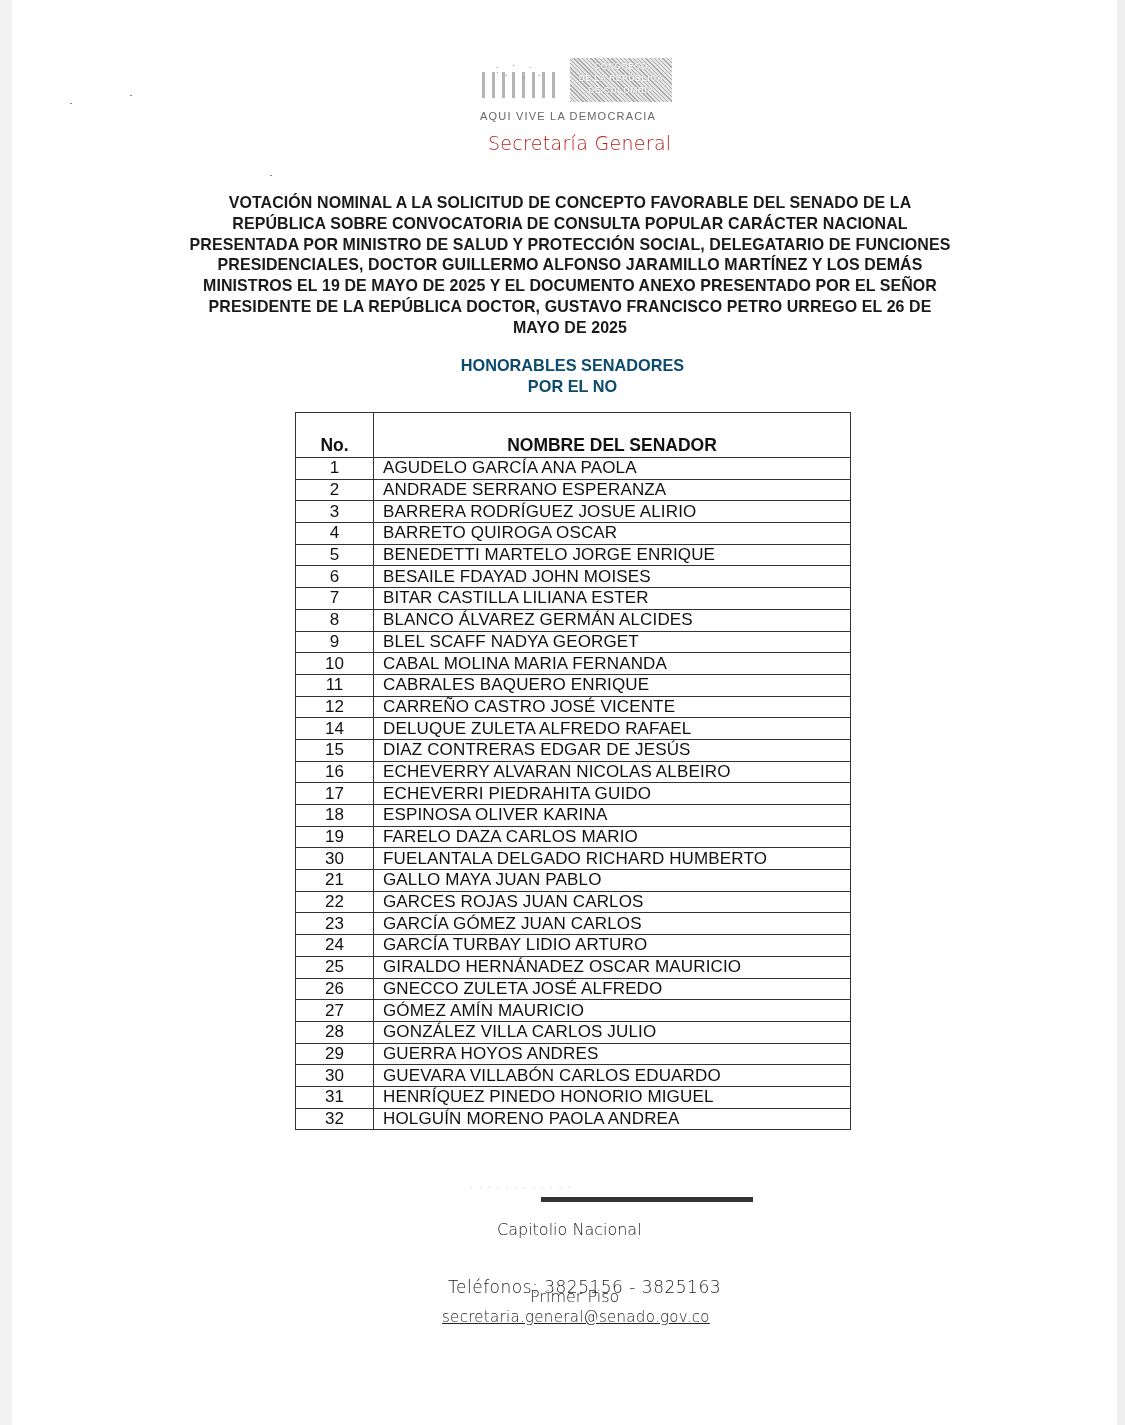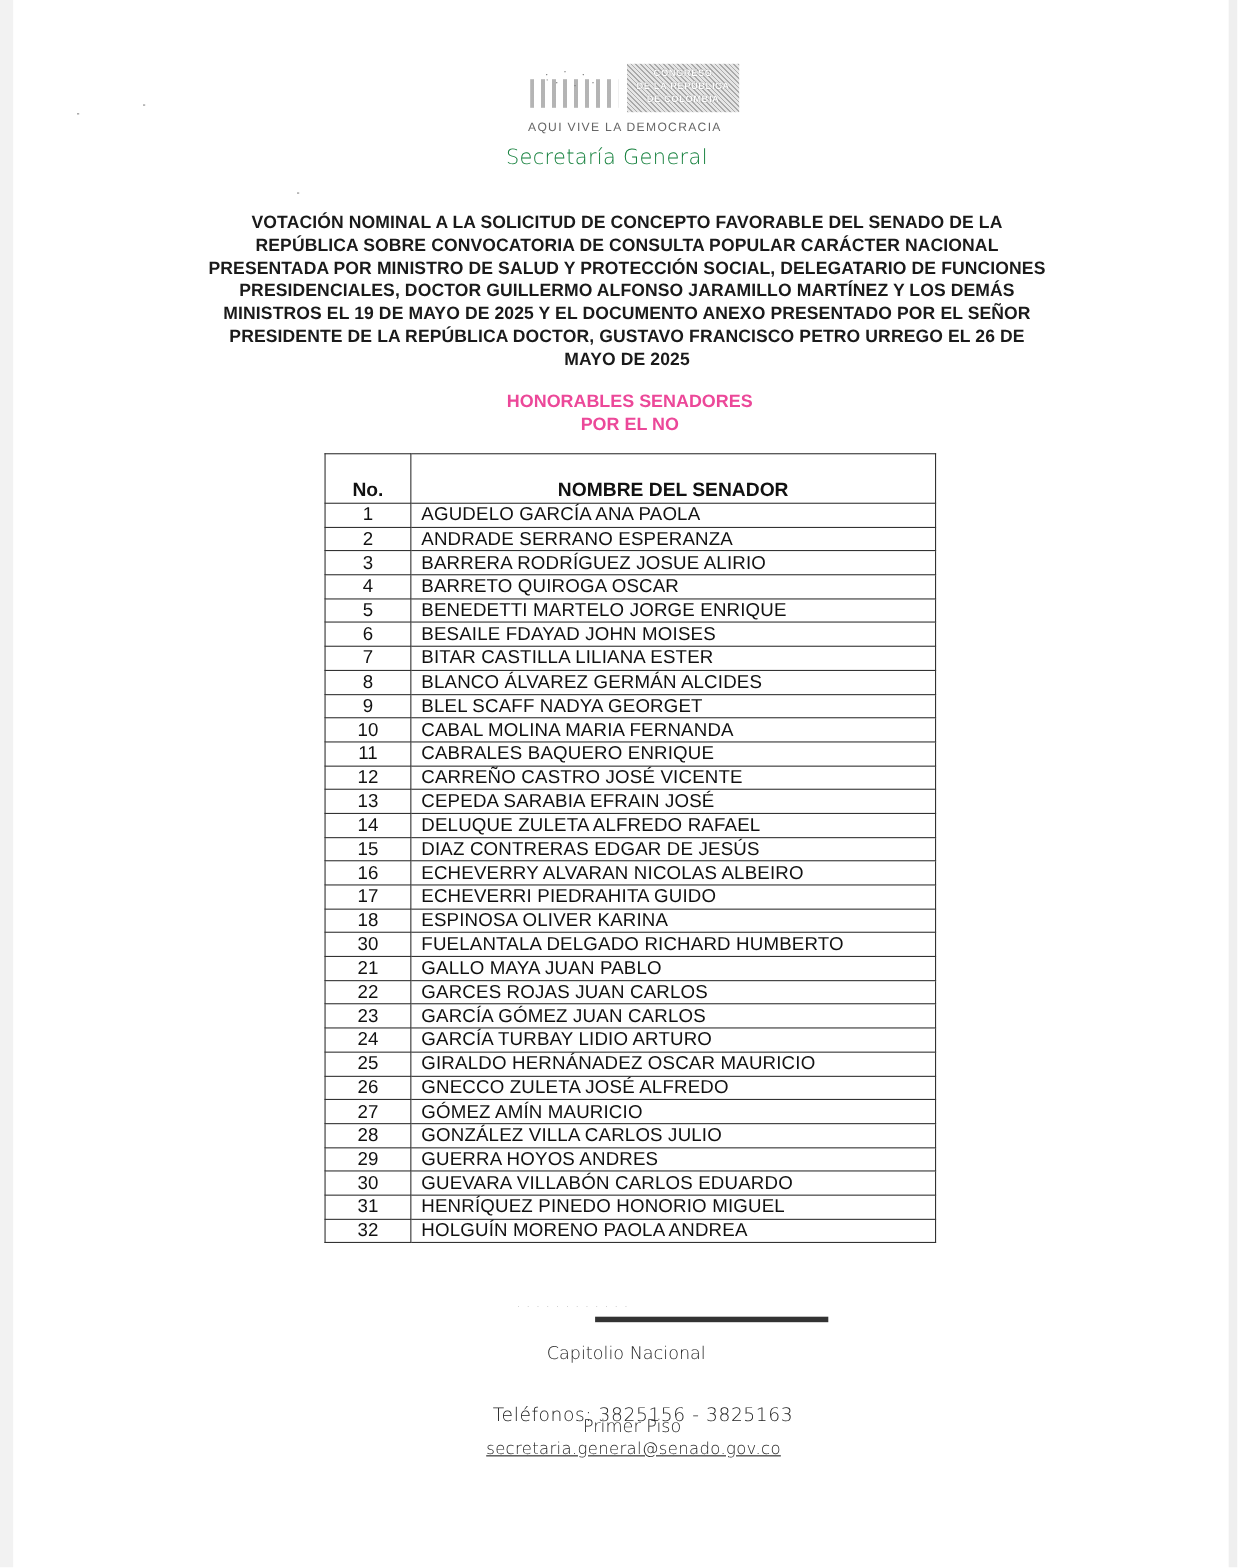--- a/index.html
+++ b/index.html
@@ -16,28 +16,28 @@
     .logo { position: absolute; left: 478px; top: 58px; width: 194px; height: 44px; }
     .logo-left { position: absolute; left: 0; top: 0; width: 84px; height: 44px; }
     .logo-left .dots { position: absolute; left: 18px; top: 2px; font-size: 9px; letter-spacing: 6px; color: #555; font-family: "Liberation Serif", serif; }
     .logo-left .bars { position: absolute; left: 4px; top: 14px; width: 80px; height: 26px;
       background: repeating-linear-gradient(90deg, #777 0 3px, transparent 3px 10px); opacity: 0.55; }
     .logo-right { position: absolute; left: 92px; top: 0; width: 102px; height: 44px;
       background: repeating-linear-gradient(45deg, #aaa 0 1px, #e6e6e6 1px 3px); text-align: center; }
     .logo-right .txt { position: absolute; left: 4px; top: 2px; width: 94px; font-size: 8.5px; line-height: 12px;
       color: #fff; font-weight: bold; letter-spacing: 0.5px; text-shadow: 0 0 1px #666; }
     .motto { position: absolute; left: 480px; top: 110px; width: 240px; font-size: 11px; letter-spacing: 1.2px; color: #666; }
-    .secgen { position: absolute; left: 460px; top: 132px; font-size: 19px; color: #15803d; letter-spacing: 0.3px;
+    .secgen { position: absolute; left: 488px; top: 132px; font-size: 19px; color: #b91c1c; letter-spacing: 0.3px;
       font-family: "DejaVu Sans", sans-serif; font-weight: 300; }
 
     
     .title { position: absolute; left: 140px; top: 192px; width: 860px; text-align: center;
       font-weight: bold; font-size: 16.3px; line-height: 20.8px; letter-spacing: 0.1px; transform: scaleX(0.98); color: #1a1a1a; }
     .subtitle { position: absolute; left: 370px; top: 355px; width: 405px; text-align: center;
-      font-weight: bold; font-size: 16.3px; line-height: 21px; color: #ec4899; }
+      font-weight: bold; font-size: 16.3px; line-height: 21px; color: #0c4a6e; }
 
     
     .tbl { position: absolute; left: 295px; top: 412px; border-collapse: collapse; }
     .tbl td, .tbl th { border: 1.4px solid #333; padding: 0; }
     .tbl th { height: 43px; vertical-align: bottom; font-size: 17.5px; font-weight: bold; padding-bottom: 1px; }
     .tbl th.no { width: 77px; }
     .tbl th.nm { width: 476px; text-align: center; }
     .tbl td { height: 20.7px; font-size: 17px; line-height: 20px; }
     .tbl td.no { text-align: center; }
     .tbl td.nm { padding-left: 9px; letter-spacing: 0.15px; }
@@ -142,42 +142,42 @@
       </tr>
       <tr>
         <td class="no">11</td>
         <td class="nm">CABRALES BAQUERO ENRIQUE</td>
       </tr>
       <tr>
         <td class="no">12</td>
         <td class="nm">CARREÑO CASTRO JOSÉ VICENTE</td>
       </tr>
       <tr>
-        <td class="no">13</td>
-        <td class="nm">CEPEDA SARABIA EFRAIN JOSÉ</td>
-      </tr>
-      <tr>
         <td class="no">14</td>
         <td class="nm">DELUQUE ZULETA ALFREDO RAFAEL</td>
       </tr>
       <tr>
         <td class="no">15</td>
         <td class="nm">DIAZ CONTRERAS EDGAR DE JESÚS</td>
       </tr>
       <tr>
         <td class="no">16</td>
         <td class="nm">ECHEVERRY ALVARAN NICOLAS ALBEIRO</td>
       </tr>
       <tr>
         <td class="no">17</td>
         <td class="nm">ECHEVERRI PIEDRAHITA GUIDO</td>
       </tr>
       <tr>
         <td class="no">18</td>
         <td class="nm">ESPINOSA OLIVER KARINA</td>
+      </tr>
+      <tr>
+        <td class="no">19</td>
+        <td class="nm">FARELO DAZA CARLOS MARIO</td>
       </tr>
       <tr>
         <td class="no">30</td>
         <td class="nm">FUELANTALA DELGADO RICHARD HUMBERTO</td>
       </tr>
       <tr>
         <td class="no">21</td>
         <td class="nm">GALLO MAYA JUAN PABLO</td>
       </tr>
       <tr>

